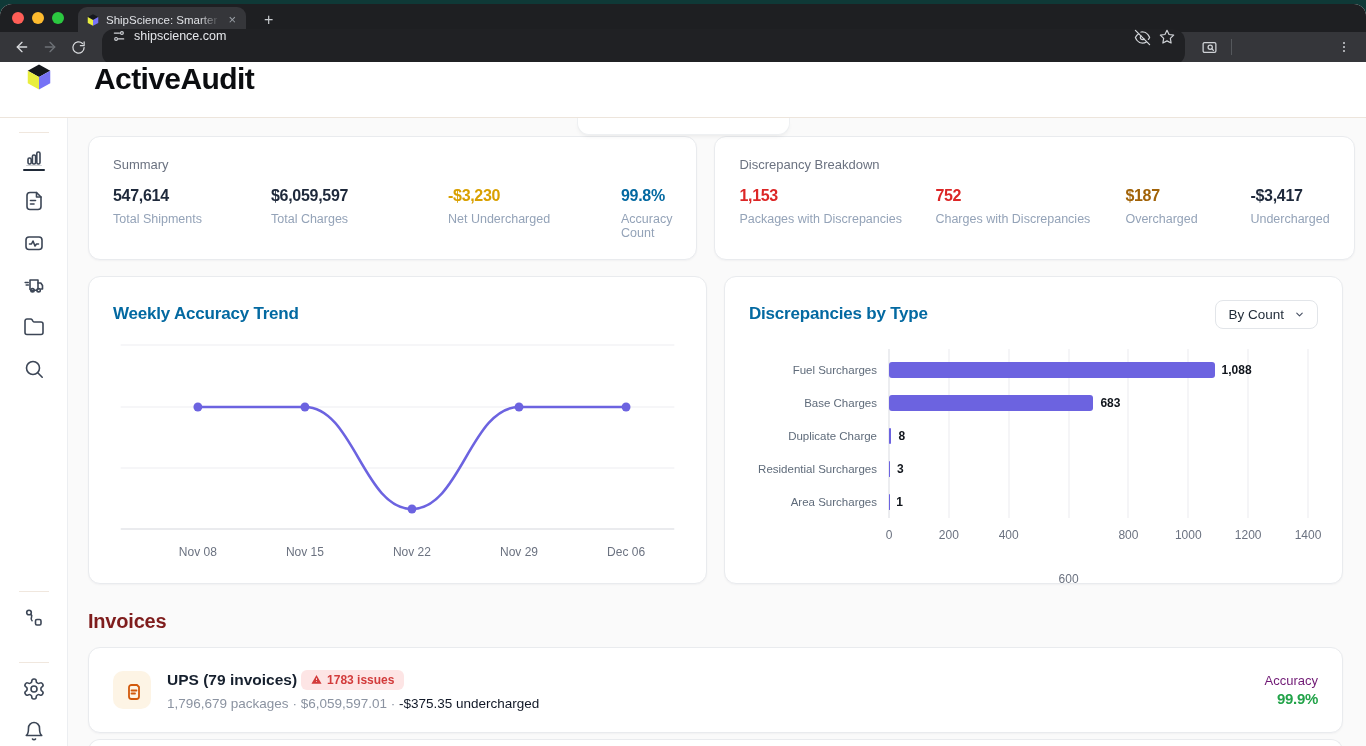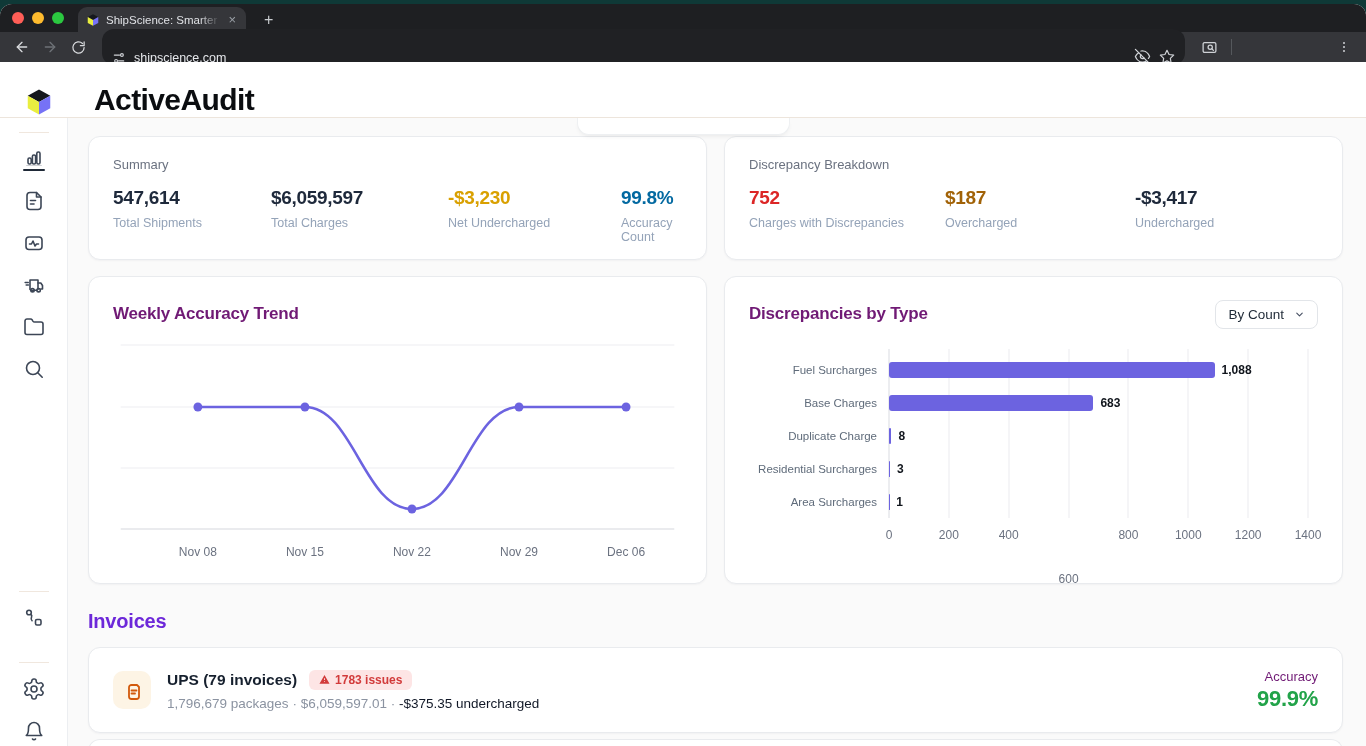--- a/index.html
+++ b/index.html
@@ -12,30 +12,30 @@
   .lights { display:flex; gap:8px; align-items:center; height:28px; margin-right:14px; }
   .light { width:12px; height:12px; border-radius:50%; }
   .tab { width:168px; height:25px; background:#35363a; border-radius:9px 9px 0 0; display:flex; align-items:center; padding:0 8px; gap:6px; }
   .tab-title { flex:1; color:#dfe1e5; font-size:11.5px; white-space:nowrap; overflow:hidden;
     -webkit-mask-image:linear-gradient(90deg,#000 82%,transparent); mask-image:linear-gradient(90deg,#000 82%,transparent); }
   .tab-close { color:#9aa0a6; font-size:13px; line-height:1; cursor:default; padding:0 2px; }
   .newtab { color:#c8cbcf; font-size:16px; margin-left:12px; height:25px; display:flex; align-items:center; padding:0 6px; }
   .toolbar { height:30px; background:#35363a; display:flex; align-items:center; padding:0 10px; gap:4px; flex-shrink:0; }
   .navbtn { width:24px; height:24px; display:flex; align-items:center; justify-content:center; color:#d8dadd; font-size:15px; }
   .navbtn.disabled { color:#6e7277; }
-  .urlbar { flex:1; height:36px; background:#202124; border-radius:12px; margin:0 8px; display:flex; align-items:flex-end; padding:0 10px; gap:8px; }
+  .urlbar { flex:1; height:36px; background:#202124; border-radius:12px; margin:0 8px; display:flex; align-items:flex-start; padding:0 10px; gap:8px; }
   .url-text { color:#e4e6ea; font-size:12.5px; }
   .ub-spacer { flex:1; }
   .tb-divider { width:1px; height:16px; background:#55585c; margin:0 6px; }
   .tb-gap { width:86px; }
   .icon-dim { display:flex; align-items:center; justify-content:center; }
 
   
   .app { flex:1; display:flex; flex-direction:column; background:#fff; }
-  .appheader { height:56px; display:flex; align-items:flex-end; border-bottom:1px solid #ede5dc; background:#fff; flex-shrink:0; }
+  .appheader { height:56px; display:flex; align-items:flex-start; border-bottom:1px solid #ede5dc; background:#fff; flex-shrink:0; }
   .logo { margin-left:24px; width:30px; height:30px; }
   .app-title { margin-left:40px; font-size:30px; font-weight:800; letter-spacing:-0.6px; color:#0b0d10; }
   .main { flex:1; display:flex; min-height:0; }
   .sidebar { width:68px; background:#fff; border-right:1px solid #eceef1; display:flex; flex-direction:column; align-items:center; padding:12px 0; flex-shrink:0; }
   .sb-divider { width:30px; height:1px; background:#f0e7de; margin:2px 0 14px; flex-shrink:0; }
   .sb-divider.mid { margin:14px 0; }
   .sb-icon { width:24px; height:24px; margin-bottom:18px; color:#3c4656; display:flex; flex-direction:column; align-items:center; flex-shrink:0; }
   .sb-icon svg { width:24px; height:24px; stroke:#3c4656; stroke-width:1.6; fill:none; stroke-linecap:round; stroke-linejoin:round; }
   .active-under { width:22px; height:2.5px; background:#1f2937; border-radius:2px; margin-top:3px; }
   .sb-spacer { flex:1; }
@@ -43,26 +43,26 @@
   .content { flex:1; background:#fafafa; position:relative; padding:18px 23px 0 20px; overflow:hidden; }
   .notch { position:absolute; top:0; left:509px; width:213px; height:17px; background:#fff; border:1px solid #eef0f2; border-top:none; border-radius:0 0 12px 12px; box-shadow:0 3px 5px -2px rgba(0,0,0,.08); }
 
   .card { background:#fff; border:1px solid #e9ebee; border-radius:12px; box-shadow:0 1px 2px rgba(16,24,40,.04); }
   .row2 { display:flex; gap:17px; }
   .kpi-card { flex:1; height:124px; padding:20px 24px; }
   .kpi-title { font-size:13px; color:#6b7280; font-weight:500; }
   .kpi-grid { margin-top:15px; display:grid; }
   .kpi-grid.g1 { grid-template-columns:158px 177px 173px 1fr; }
   .kpi-grid.g2 { grid-template-columns:196px 190px 125px 1fr; }
-  .kpi-value { font-size:19px; font-weight:700; color:#1e293b; letter-spacing:-0.3px; }
+  .kpi-value { font-size:16px; font-weight:700; color:#1e293b; letter-spacing:-0.3px; }
   .kpi-label { margin-top:7px; font-size:12.5px; color:#94a3b8; }
 
   .chart-card { flex:1; height:308px; padding:22px 24px; }
   .chart-head { display:flex; align-items:center; height:30px; }
-  .chart-title { font-size:17px; font-weight:700; color:#701a75; letter-spacing:-0.2px; }
+  .chart-title { font-size:17px; font-weight:700; color:#0369a1; letter-spacing:-0.2px; }
   .select { margin-left:auto; height:29px; border:1px solid #e2e5e9; border-radius:8px; background:#fff; display:flex; align-items:center; gap:10px; padding:0 12px; font-size:13.5px; font-weight:500; color:#1e2936; }
 
   .linechart { margin-top:8px; position:relative; }
   .linechart svg { width:100%; height:200px; display:block; }
   .lc-labels { position:relative; height:20px; margin-top:8px; }
   .lc-labels span { position:absolute; transform:translateX(-50%); font-size:12px; color:#6b7280; white-space:nowrap; }
 
   .bplot { position:relative; margin-top:24px; }
   .bgrid { position:absolute; left:140px; right:10px; top:-4px; bottom:28px; }
   .bgline { position:absolute; top:0; bottom:0; width:1px; background:#ebecf0; transform:translateX(-0.5px); }
@@ -70,34 +70,34 @@
   .brow { display:flex; align-items:center; height:33px; position:relative; }
   .blabel { width:128px; margin-right:12px; text-align:right; font-size:11.5px; color:#5f6b7a; flex-shrink:0; }
   .btrack { flex:1; margin-right:10px; position:relative; height:16px; }
   .bbar { position:absolute; left:0; top:0; height:16px; border-radius:3px; }
   .bval { position:absolute; top:50%; transform:translateY(-50%); font-size:12px; font-weight:700; color:#10151c; white-space:nowrap; }
   .baxis { display:flex; height:28px; }
   .baxis .pad { width:140px; flex-shrink:0; }
   .bticks { flex:1; margin-right:10px; position:relative; }
   .bticks span { position:absolute; top:10px; transform:translateX(-50%); font-size:12px; color:#6b7280; }
 
-  .inv-heading { margin-top:26px; font-size:20px; font-weight:700; color:#6d28d9; letter-spacing:-0.2px; }
+  .inv-heading { margin-top:26px; font-size:20px; font-weight:700; color:#7f1d1d; letter-spacing:-0.2px; }
   .inv-card { margin-top:14px; height:86px; display:flex; align-items:center; padding:0 24px; }
   .inv-icon { width:38px; height:38px; border-radius:10px; background:#fdf4e5; display:flex; align-items:center; justify-content:center; flex-shrink:0; }
   .inv-icon svg { width:20px; height:20px; stroke:#d2590c; stroke-width:1.8; fill:none; stroke-linecap:round; stroke-linejoin:round; }
   .inv-body { margin-left:16px; flex:1; }
-  .inv-toprow { display:flex; align-items:center; gap:12px; }
+  .inv-toprow { display:flex; align-items:center; gap:4px; }
   .inv-name { font-size:15.5px; font-weight:700; color:#16202e; }
   .badge { display:flex; align-items:center; gap:5px; background:#fde5e5; border-radius:6px; padding:3px 10px; font-size:12px; font-weight:600; color:#d23b3b; }
   .badge svg { width:11px; height:11px; fill:#d23b3b; }
   .inv-sub { margin-top:6px; font-size:13.5px; color:#8b93a1; }
   .inv-sub .dark { color:#111827; }
   .inv-acc { text-align:right; }
   .inv-acc-label { font-size:13px; color:#701a75; }
-  .inv-acc-value { margin-top:2px; font-size:22px; font-weight:800; letter-spacing:-0.3px;text-align:center; }
+  .inv-acc-value { margin-top:2px; font-size:15px; font-weight:800; letter-spacing:-0.3px; }
   .sliver { margin-top:6px; height:20px; background:#fff; border:1px solid #e9ebee; border-bottom:none; border-radius:12px 12px 0 0; }
 </style>
 </head>
 <body>
 
 <div class="window">
 
   <div class="tabstrip">
     <div class="lights">
       <div class="light" style="background:#ff5e57"></div>
@@ -286,20 +286,24 @@
                 <div class="kpi-value" style="color: #0369a1;">99.8%</div>
                 <div class="kpi-label">Accuracy Count</div>
               </div>
             </div>
           </div>
 
           <div class="card kpi-card">
             <div class="kpi-title">Discrepancy Breakdown</div>
             <div class="kpi-grid g2">
               <div>
+                <div class="kpi-value" style="color: rgb(220, 38, 38);">1,153</div>
+                <div class="kpi-label">Packages with Discrepancies</div>
+              </div>
+              <div>
                 <div class="kpi-value" style="color: rgb(220, 38, 38);">752</div>
                 <div class="kpi-label">Charges with Discrepancies</div>
               </div>
               <div>
                 <div class="kpi-value" style="color: #a16207;">$187</div>
                 <div class="kpi-label">Overcharged</div>
               </div>
               <div>
                 <div class="kpi-value" style="color: rgb(30, 41, 59);">-$3,417</div>
                 <div class="kpi-label">Undercharged</div>

